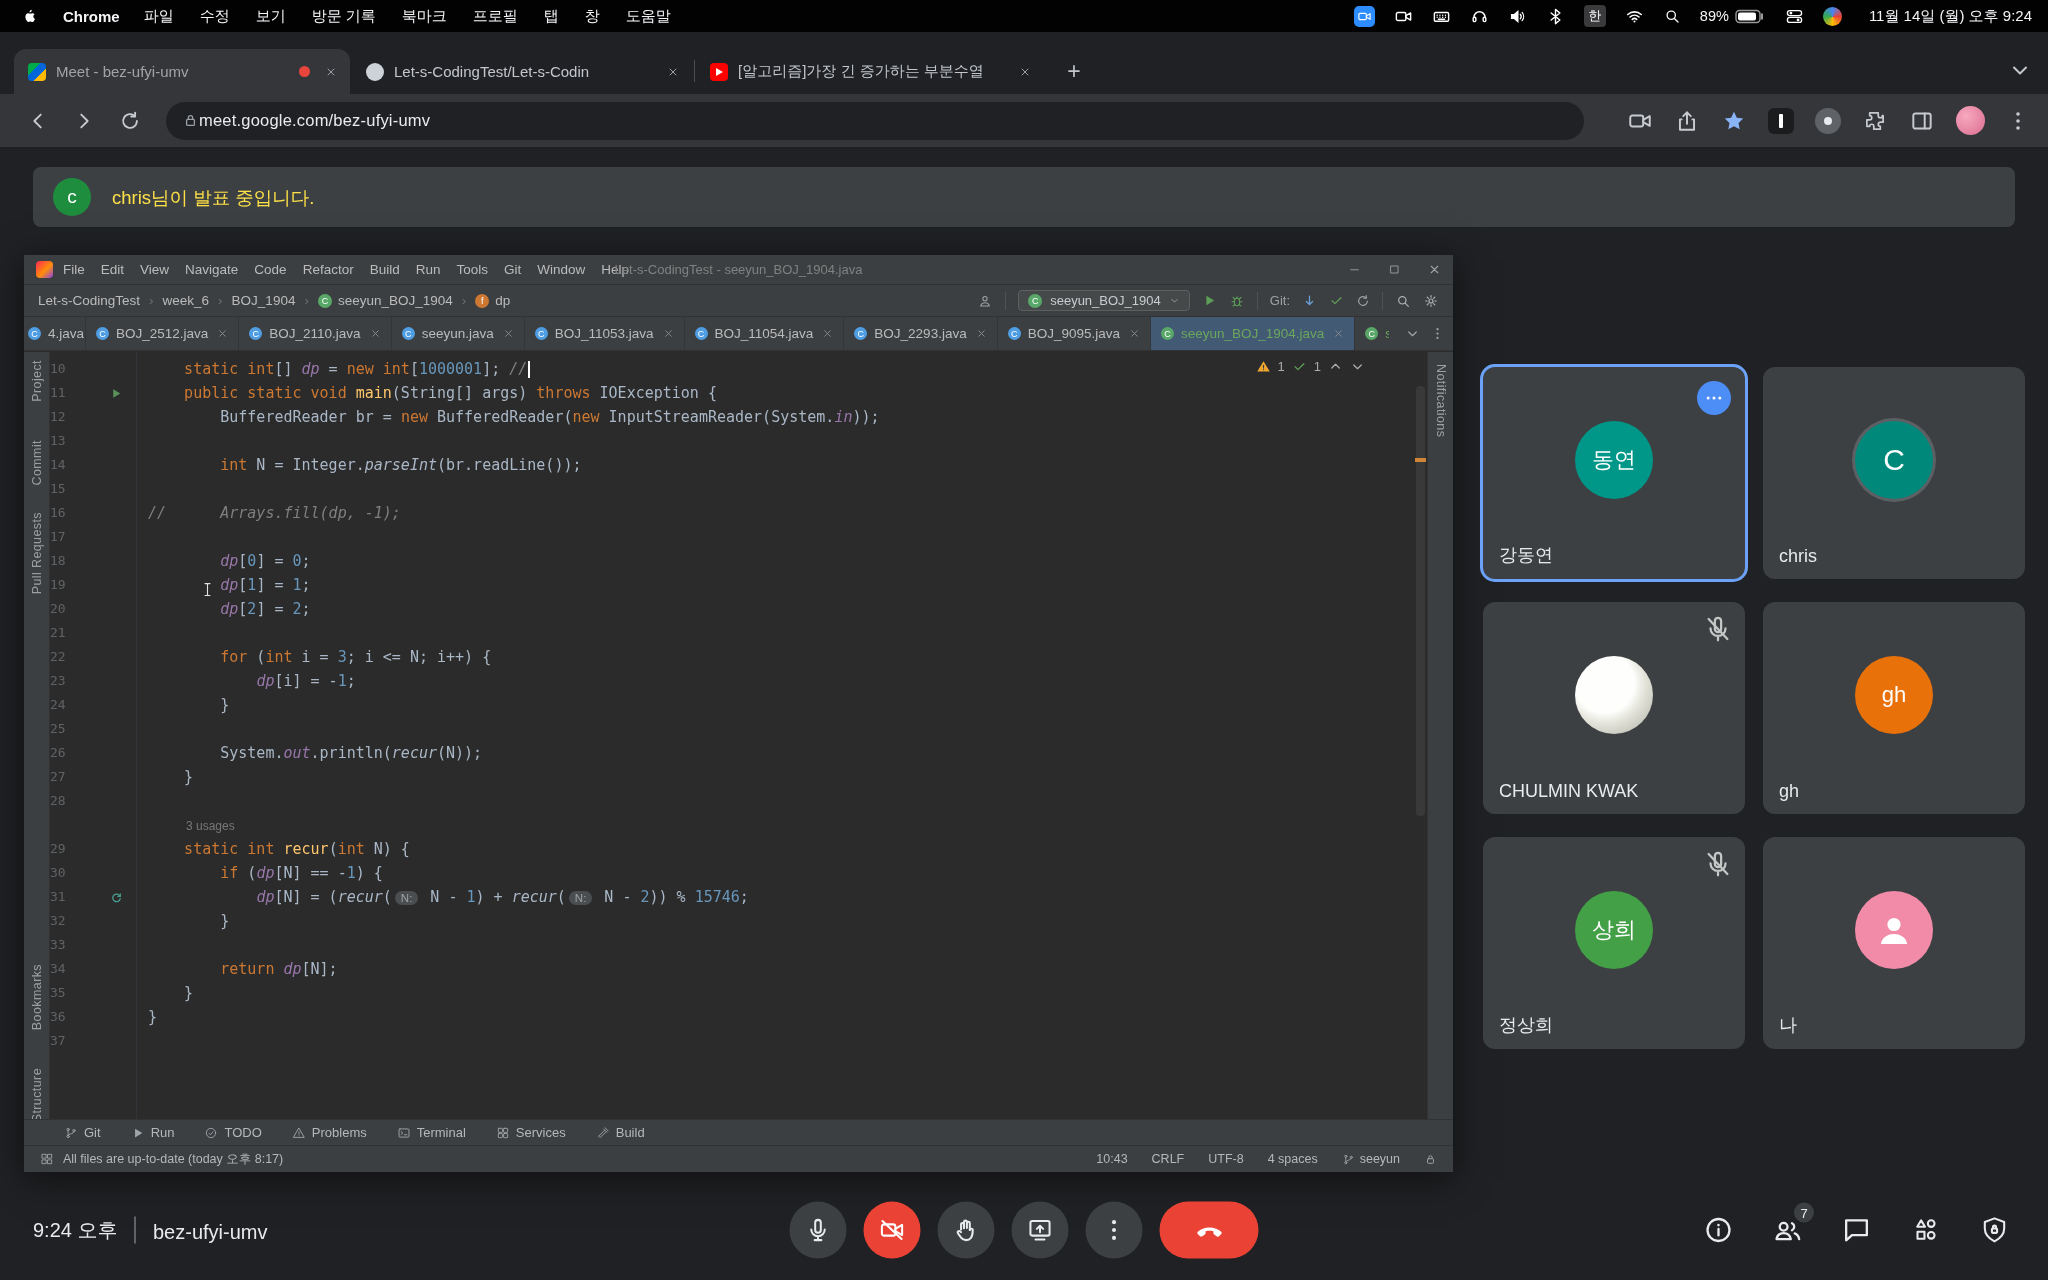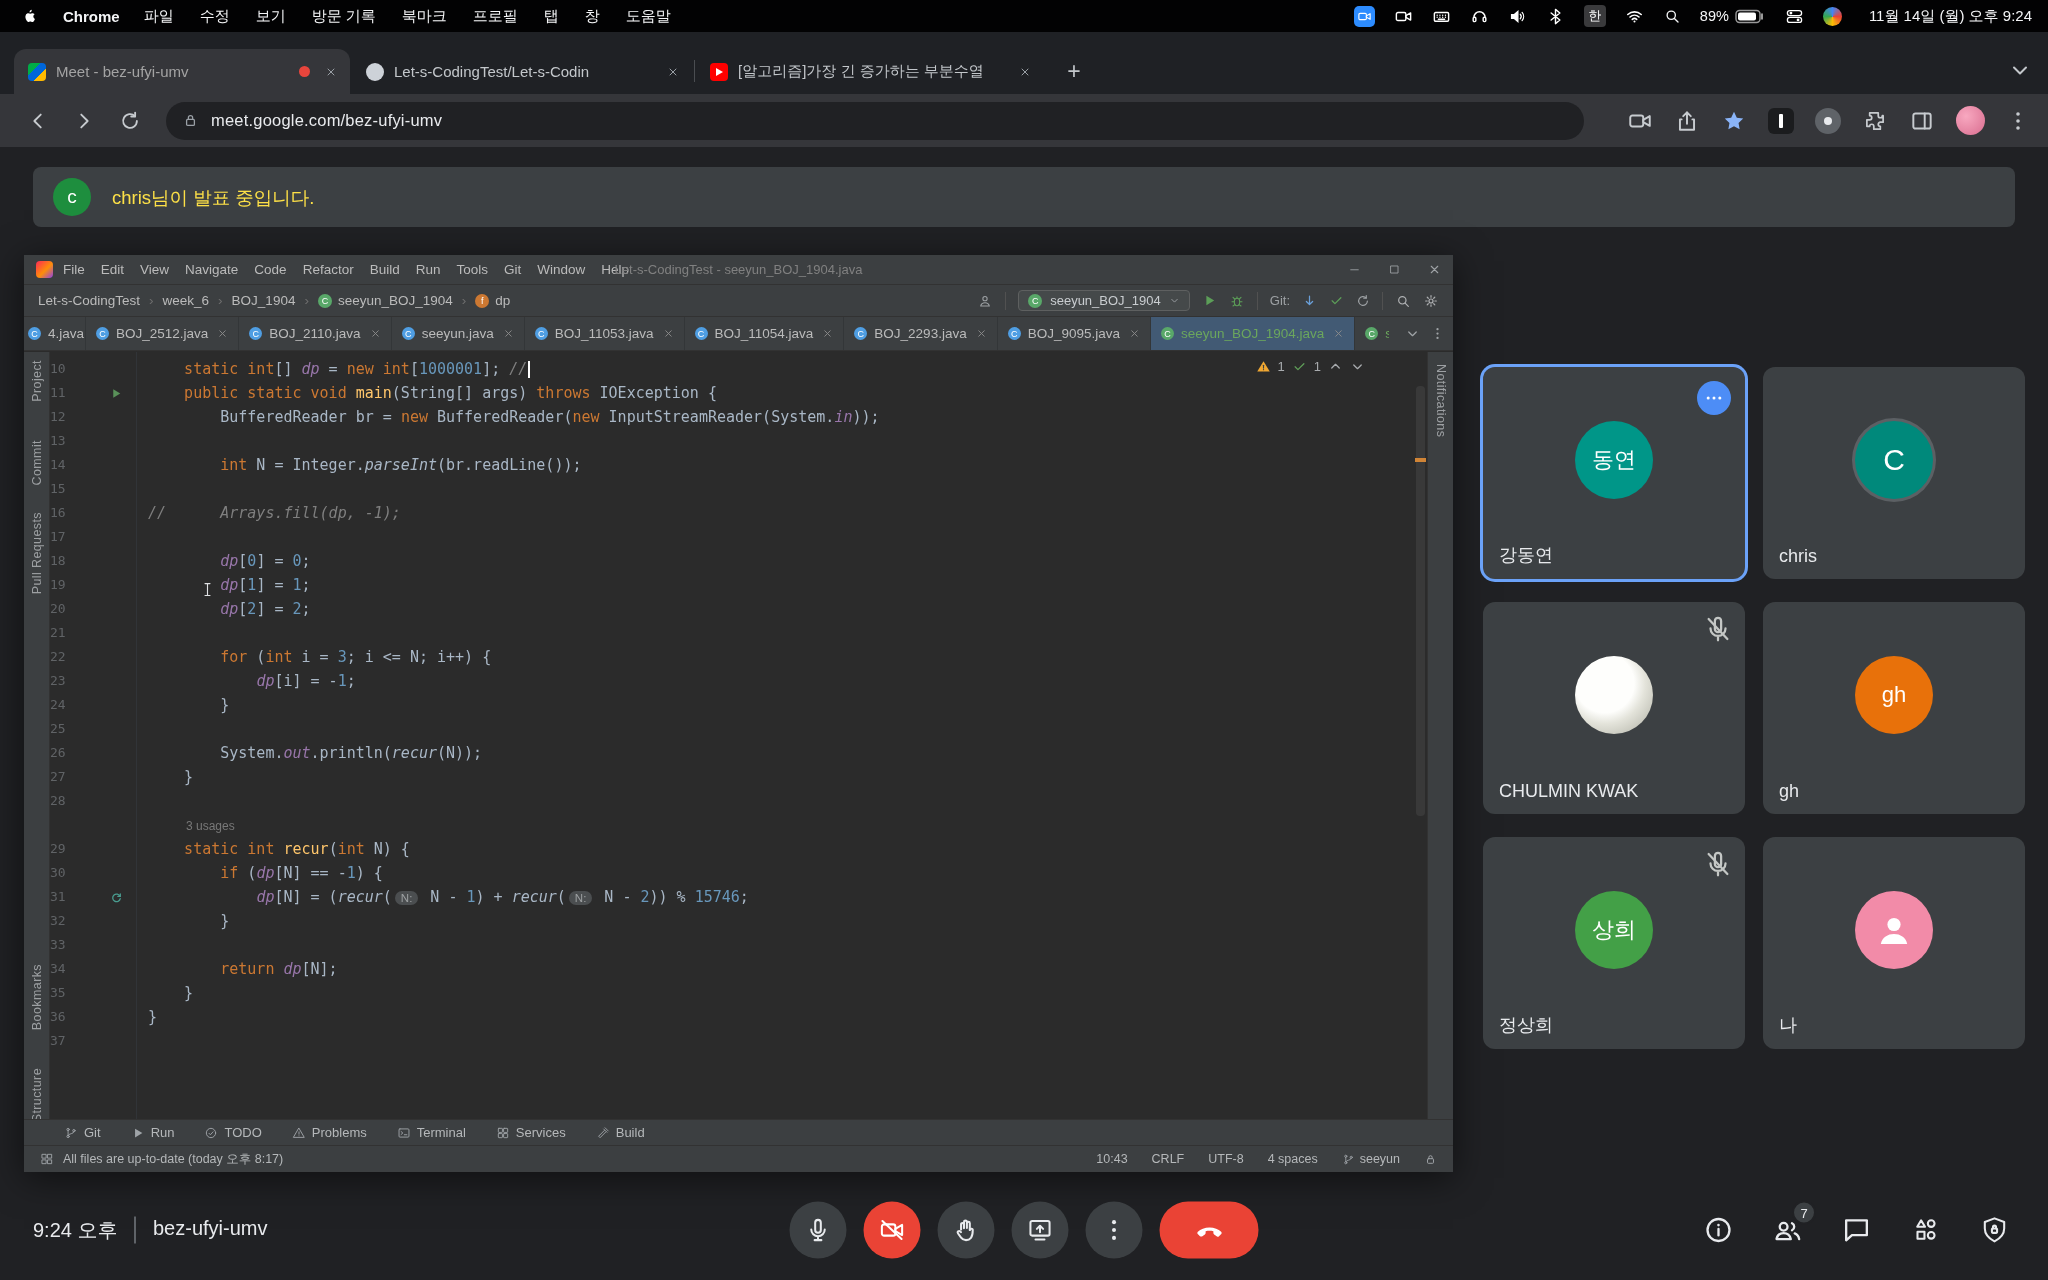--- a/index.html
+++ b/index.html
@@ -39,21 +39,21 @@
 .tclosebtn{width:22px;height:22px;border-radius:50%;display:grid;place-items:center;color:#9aa0a6;flex:none}
 .tclosebtn svg{width:12px;height:12px}
 .tabdiv{position:absolute;bottom:12px;width:1px;height:22px;background:#4a4d51}
 #newtab{position:absolute;left:1058px;bottom:7px;width:32px;height:32px;border-radius:50%;display:grid;place-items:center;font-size:23px;color:#c3c7cb}
 #tabchev{position:absolute;right:16px;bottom:12px;width:24px;height:24px;color:#c3c7cb}
 
 
 #toolbar{position:absolute;top:94px;left:0;width:100%;height:53px;background:#35363a;display:flex;align-items:center;padding:0 18px;gap:6px}
 .navbtn{width:40px;height:40px;border-radius:50%;display:grid;place-items:center;color:#c7cbcf}
 .navbtn svg{width:22px;height:22px}
-#omnibox{width:1418px;height:38px;margin-left:10px;background:#202124;border-radius:19px;display:flex;align-items:center;padding:0 16px;gap:12px;flex:none}
+#omnibox{width:1418px;height:38px;margin-left:10px;background:#202124;border-radius:19px;display:flex;align-items:center;padding:0 16px;flex:none}
 #omnibox .lockic{width:17px;height:17px;color:#9aa0a6}
 #omnibox .url{font-size:16.5px;color:#e8eaed;letter-spacing:.2px}
 #tb-right{margin-left:auto;display:flex;align-items:center;gap:21px}
 #tb-right .tbic{width:26px;height:26px;color:#c7cbcf}
 #tb-right .star{color:#8ab4f8}
 .extdark{width:26px;height:26px;border-radius:6px;background:#1b1c1e;display:grid;place-items:center}
 .extdark i{display:block;width:4px;height:14px;background:#fff;border-radius:1px}
 .extletter{width:26px;height:26px;border-radius:50%;background:#5f6368;display:grid;place-items:center}
 .extletter i{display:block;width:8px;height:8px;border-radius:50%;background:#e8eaed}
 .profileav{width:29px;height:29px;border-radius:50%;background:radial-gradient(circle at 35% 35%,#f8a8c0,#d96d8f)}
@@ -129,21 +129,21 @@
 .tav.ring{box-shadow:0 0 0 3px #5c6064}
 .tav.photo{background:radial-gradient(circle at 38% 35%,#fefefc 0 42%,#e3e3da 58%,#a8a99d 100%)}
 .tav.personav svg{width:44px;height:44px;color:#fff}
 .tname{position:absolute;left:16px;bottom:12px;font-size:18px;color:#e8eaed}
 .tmute{position:absolute !important;right:12px;top:12px;width:30px;height:30px;color:#c4c7c5}
 .tmenu{position:absolute;right:14px;top:14px;width:34px;height:34px;border-radius:50%;background:#4d8df6;color:#fff;display:grid;place-items:center}
 .tmenu svg{width:20px;height:20px}
 
 
 #callbar{position:absolute;left:0;right:0;bottom:0;height:100px}
-.cb-left{position:absolute;left:33px;top:50%;transform:translateY(-50%);display:flex;align-items:flex-start;gap:17px;font-size:20px;color:#e8eaed}
+.cb-left{position:absolute;left:33px;top:50%;transform:translateY(-50%);display:flex;align-items:flex-end;gap:17px;font-size:20px;color:#e8eaed}
 .cb-sep{width:1.5px;height:27px;background:#5f6368}
 #cb-center{position:absolute;left:50%;top:50%;transform:translate(-50%,-50%);display:flex;align-items:center;gap:17px}
 .cbtn{width:57px;height:57px;border-radius:50%;display:grid;place-items:center;background:#3c4043;color:#e8eaed}
 .cbtn svg{width:27px;height:27px}
 .cbtn.red{background:#ea4335;color:#fff}
 .cbtn.end{width:99px;border-radius:29px;background:#ea4335;color:#fff}
 .cbtn.end svg{width:30px;height:30px}
 #cb-right{position:absolute;right:38px;top:50%;transform:translateY(-50%);display:flex;gap:38px;align-items:center;color:#e8eaed}
 .cr{width:31px;height:31px;position:relative}
 .cr svg{width:100%;height:100%}

